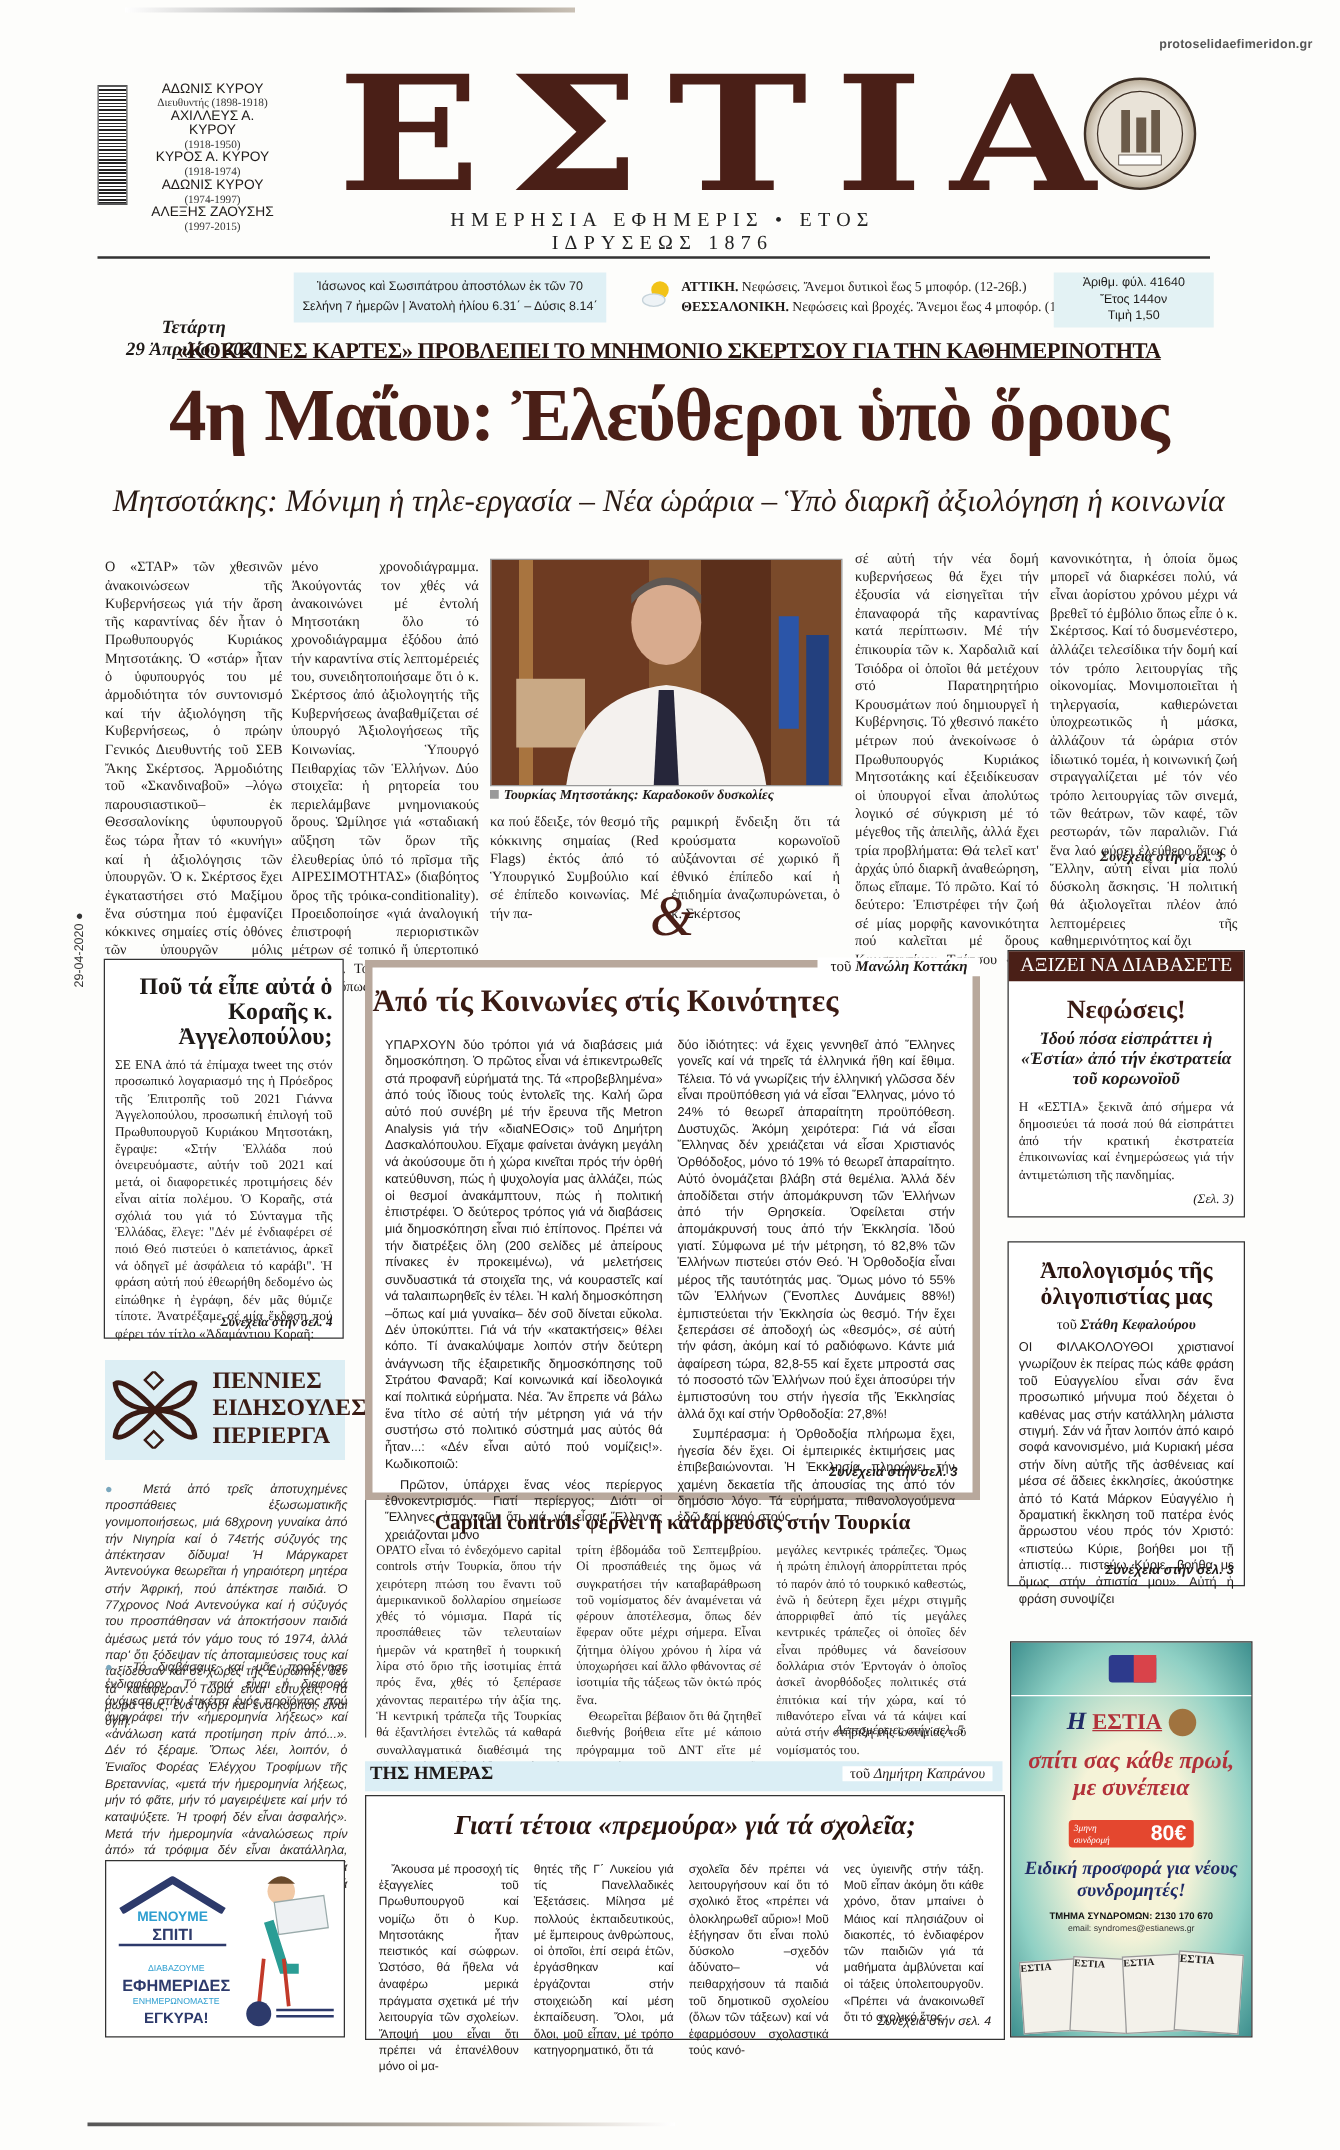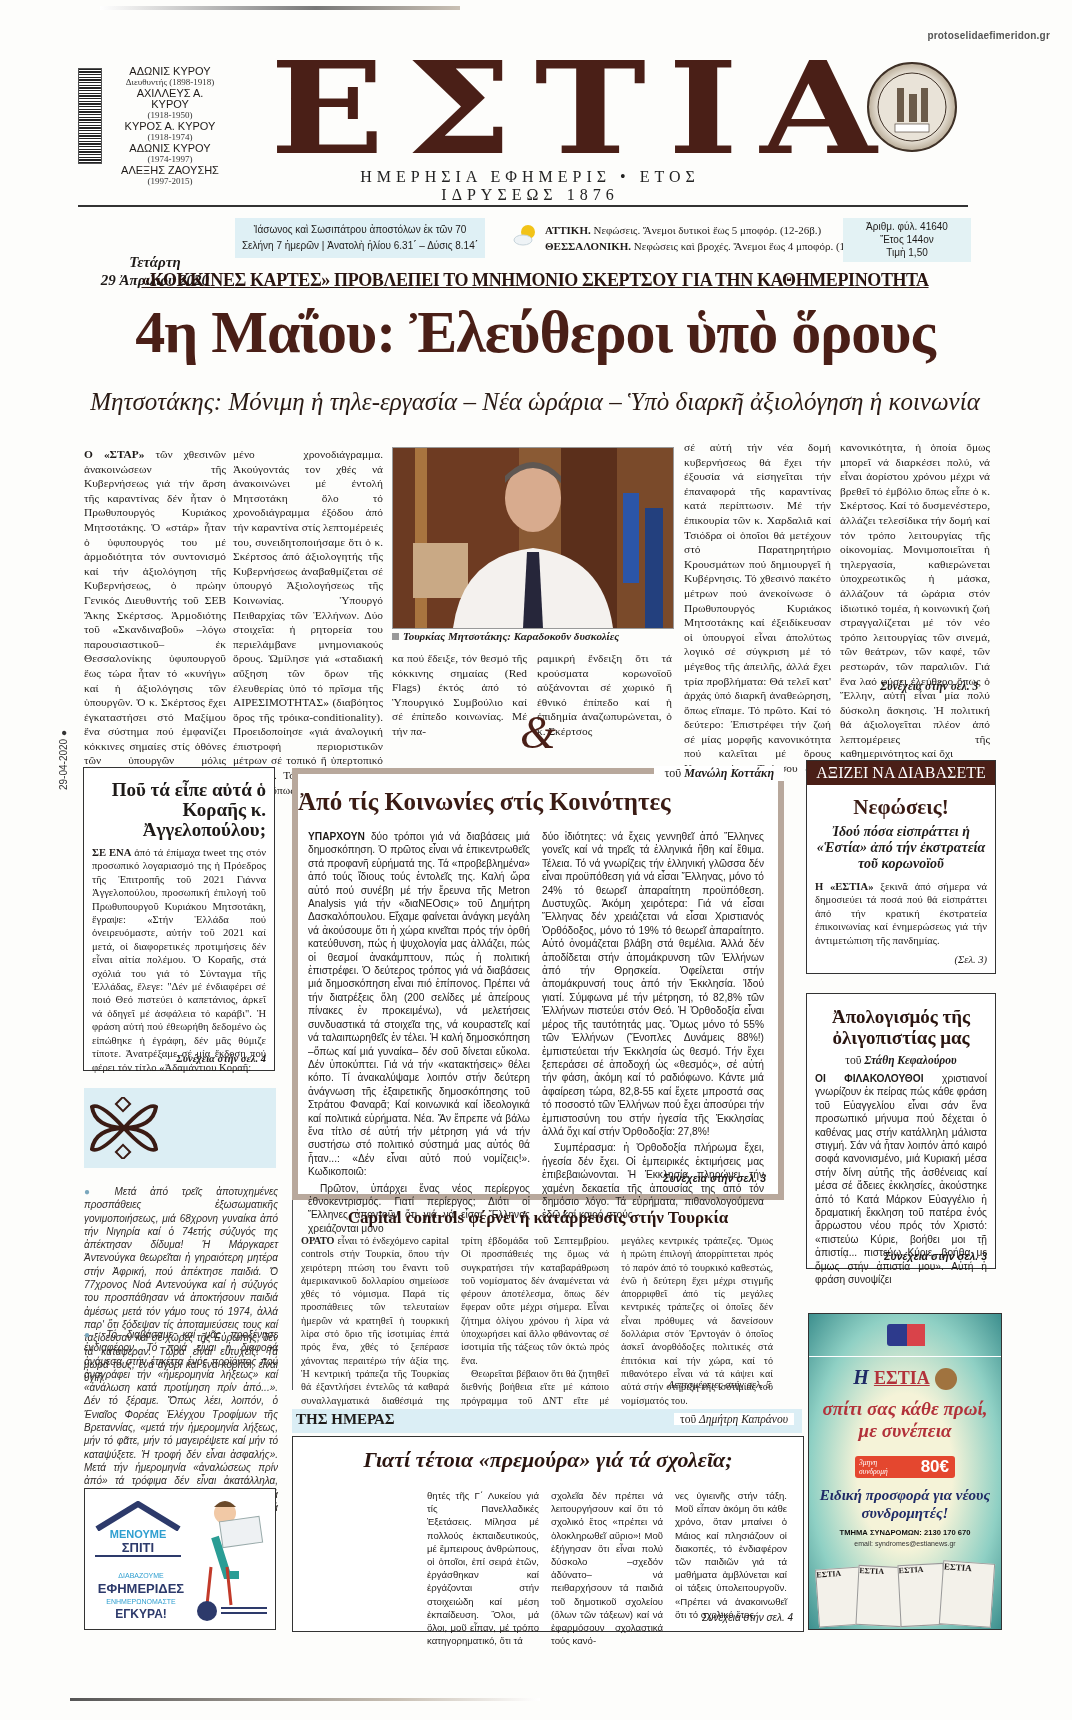--- a/index.html
+++ b/index.html
@@ -32,21 +32,21 @@
   .weather b{font-family:"Liberation Serif",serif;}
   .issue{left:843px;top:218px;width:128px;height:42px;background:#e3f2f4;text-align:center;font-size:10px;line-height:13px;padding-top:2px;}
 
   
   .kicker{left:100px;top:270px;width:870px;text-align:center;font-size:18px;font-weight:bold;text-decoration:underline;letter-spacing:-.4px;color:#2a1510;}
   .headline{left:70px;top:298px;width:930px;text-align:center;font-size:60px;font-weight:bold;color:#4a1f17;letter-spacing:-1px;}
   .subhead{left:70px;top:388px;width:930px;text-align:center;font-size:25px;font-style:italic;color:#2a1a14;}
 
   
   .col{font-size:11.4px;line-height:14.6px;text-align:justify;}
-  .col b{font-weight:bold;}
+  .col b{font-weight:normal;}
   .photo{left:392px;top:447px;width:280px;height:180px;border:1px solid #999;overflow:hidden;
          background:linear-gradient(90deg,#6b3a22 0 8%,#a8743f 8% 12%,#6e3b22 12% 45%,#8a5a34 45% 60%,#5b2f1b 60% 80%,#7a4a2a 80%);}
   .caption{left:392px;top:630px;font-size:11px;font-style:italic;font-weight:bold;}
   .cont{font-style:italic;font-weight:bold;font-size:11.5px;}
 
   .amp{left:520px;top:706px;font-size:46px;font-style:italic;color:#4a1f17;}
 
   
   .box{border:1.5px solid #333;background:#fff;}
   .framed{border:6px solid #b8a89c;background:#fff;}
@@ -176,20 +176,25 @@
   <svg width="68" height="62" viewBox="0 0 68 62" style="position:absolute;left:6px;top:9px">
     <g fill="none" stroke="#3a1b14" stroke-width="4">
       <path d="M34 31 Q10 5 2 10 Q5 30 34 31"></path>
         <path d="M34 31 Q58 5 66 10 Q63 30 34 31"></path>
       <path d="M34 31 Q10 57 2 52 Q5 32 34 31"></path>
         <path d="M34 31 Q58 57 66 52 Q63 32 34 31"></path>
       <rect x="28" y="2" width="10" height="10" transform="rotate(45 33 7)" stroke-width="2"></rect>
       <rect x="28" y="50" width="10" height="10" transform="rotate(45 33 55)" stroke-width="2"></rect>
     </g>
   </svg>
+  <div style="position:absolute;left:86px;top:6px;font-size:19px;line-height:22px;font-weight:bold;color:#3a1b14">
+    <div>ΠΕΝΝΙΕΣ</div>
+    <div>ΕΙΔΗΣΟΥΛΕΣ</div>
+    <div>ΠΕΡΙΕΡΓΑ</div>
+  </div>
 </div>
 <div class="abs col sans" style="left:84px;top:1185px;width:194px;font-size:10px;line-height:13.3px;font-style:italic;color:#2f2a28">
   <span style="color:#7aa7bd">●</span> <span>Μετά ἀπό τρεῖς ἀποτυχημένες προσπάθειες ἐξωσωματικῆς γονιμοποιήσεως, μιά 68χρονη γυναίκα ἀπό τήν Νιγηρία καί ὁ 74ετής σύζυγός της ἀπέκτησαν δίδυμα! Ἡ Μάργκαρετ Ἀντενούγκα θεωρεῖται ἡ γηραιότερη μητέρα στήν Ἀφρική, πού ἀπέκτησε παιδιά. Ὁ 77χρονος Νοά Αντενούγκα καί ἡ σύζυγός του προσπάθησαν νά ἀποκτήσουν παιδιά ἀμέσως μετά τόν γάμο τους τό 1974, ἀλλά παρ' ὅτι ξόδεψαν τίς ἀποταμιεύσεις τους καί ταξίδευσαν καί σέ χῶρες τῆς Εὐρώπης, δέν τά κατάφεραν. Τώρα εἶναι εὐτυχεῖς. Τά μωρά τους, ἕνα ἀγόρι καί ἕνα κορίτσι, εἶναι ὑγιῆ.</span>
 </div>
 <div class="abs col sans" style="left:84px;top:1328px;width:194px;font-size:10px;line-height:13.3px;font-style:italic;color:#2f2a28">
   <span style="color:#7aa7bd">●</span> <span>Τό διαβάσαμε καί μᾶς προξένησε ἐνδιαφέρον. Τό ποιά εἶναι ἡ διαφορά ἀνάμεσα στήν ἐτικέττα ἑνός προϊόντος πού ἀναγράφει τήν «ἡμερομηνία λήξεως» καί «ἀνάλωση κατά προτίμηση πρίν ἀπό...». Δέν τό ξέραμε. Ὅπως λέει, λοιπόν, ὁ Ἑνιαῖος Φορέας Ἐλέγχου Τροφίμων τῆς Βρεταννίας, «μετά τήν ἡμερομηνία λήξεως, μήν τό φᾶτε, μήν τό μαγειρέψετε καί μήν τό καταψύξετε. Ἡ τροφή δέν εἶναι ἀσφαλής». Μετά τήν ἡμερομηνία «ἀναλώσεως πρίν ἀπό» τά τρόφιμα δέν εἶναι ἀκατάλληλα, ἁπλῶς χάνουν γεύση καί ὀσμή, ἀλλά κάποια, ὅπως τά αὐγά, εἶναι. Ἄρα, ἄς τά ἀποφεύγουμε...</span>
 </div>
 
 <div class="abs box ad-left sans">
   <svg width="90" height="30" viewBox="0 0 90 30" style="position:absolute;left:8px;top:12px">
@@ -270,20 +275,21 @@
 </div>
 
 <div class="abs imeras-band">
   <div style="position:absolute;left:4px;top:2px;font-size:15px;font-weight:bold">ΤΗΣ ΗΜΕΡΑΣ</div>
   <div style="position:absolute;right:8px;top:4px;font-size:11.5px;background:#fff;padding:0 6px">
     <span>τοῦ</span> <i>Δημήτρη Καπράνου</i>
   </div>
 </div>
 <div class="abs box imeras">
   <div style="text-align:center;font-size:22px;font-weight:bold;font-style:italic;color:#2a1510;padding-top:10px">Γιατί τέτοια «πρεμούρα» γιά τά σχολεῖα;</div>
+  <div class="col sans" style="position:absolute;left:10px;top:52px;width:112px;font-size:9.6px;line-height:13.2px;text-indent:10px">Ἄκουσα μέ προσοχή τίς ἐξαγγελίες τοῦ Πρωθυπουργοῦ καί νομίζω ὅτι ὁ Κυρ. Μητσοτάκης ἦταν πειστικός καί σώφρων. Ὡστόσο, θά ἤθελα νά ἀναφέρω μερικά πράγματα σχετικά μέ τήν λειτουργία τῶν σχολείων. Ἄποψή μου εἶναι ὅτι πρέπει νά ἐπανέλθουν μόνο οἱ μα-</div>
   <div class="col sans" style="position:absolute;left:134px;top:52px;width:112px;font-size:9.6px;line-height:13.2px">θητές τῆς Γ΄ Λυκείου γιά τίς Πανελλαδικές Ἐξετάσεις. Μίλησα μέ πολλούς ἐκπαιδευτικούς, μέ ἔμπειρους ἀνθρώπους, οἱ ὁποῖοι, ἐπί σειρά ἐτῶν, ἐργάσθηκαν καί ἐργάζονται στήν στοιχειώδη καί μέση ἐκπαίδευση. Ὅλοι, μά ὅλοι, μοῦ εἶπαν, μέ τρόπο κατηγορηματικό, ὅτι τά</div>
   <div class="col sans" style="position:absolute;left:382px;top:52px;width:112px;font-size:9.6px;line-height:13.2px">νες ὑγιεινῆς στήν τάξη. Μοῦ εἶπαν ἀκόμη ὅτι κάθε χρόνο, ὅταν μπαίνει ὁ Μάιος καί πλησιάζουν οἱ διακοπές, τό ἐνδιαφέρον τῶν παιδιῶν γιά τά μαθήματα ἀμβλύνεται καί οἱ τάξεις ὑπολειτουργοῦν. «Πρέπει νά ἀνακοινωθεῖ ὅτι τό σχολικό ἔτος</div>
   <div class="col sans" style="position:absolute;left:258px;top:52px;width:112px;font-size:9.6px;line-height:13.2px">σχολεῖα δέν πρέπει νά λειτουργήσουν καί ὅτι τό σχολικό ἔτος «πρέπει νά ὁλοκληρωθεῖ αὔριο»! Μοῦ ἐξήγησαν ὅτι εἶναι πολύ δύσκολο –σχεδόν ἀδύνατο– νά πειθαρχήσουν τά παιδιά τοῦ δημοτικοῦ σχολείου (ὅλων τῶν τάξεων) καί νά ἐφαρμόσουν σχολαστικά τούς κανό-</div>
   <div class="sans" style="position:absolute;right:10px;bottom:8px;font-size:10px;font-style:italic">Συνέχεια στήν σελ. 4</div>
 </div>
 
 <div class="abs ad-right">
   <div style="position:absolute;left:78px;top:10px;width:38px;height:22px;background:#2d3a8c;border-radius:3px">
     <div style="position:absolute;right:0;top:0;width:18px;height:22px;background:#d9434a"></div>
   </div>

